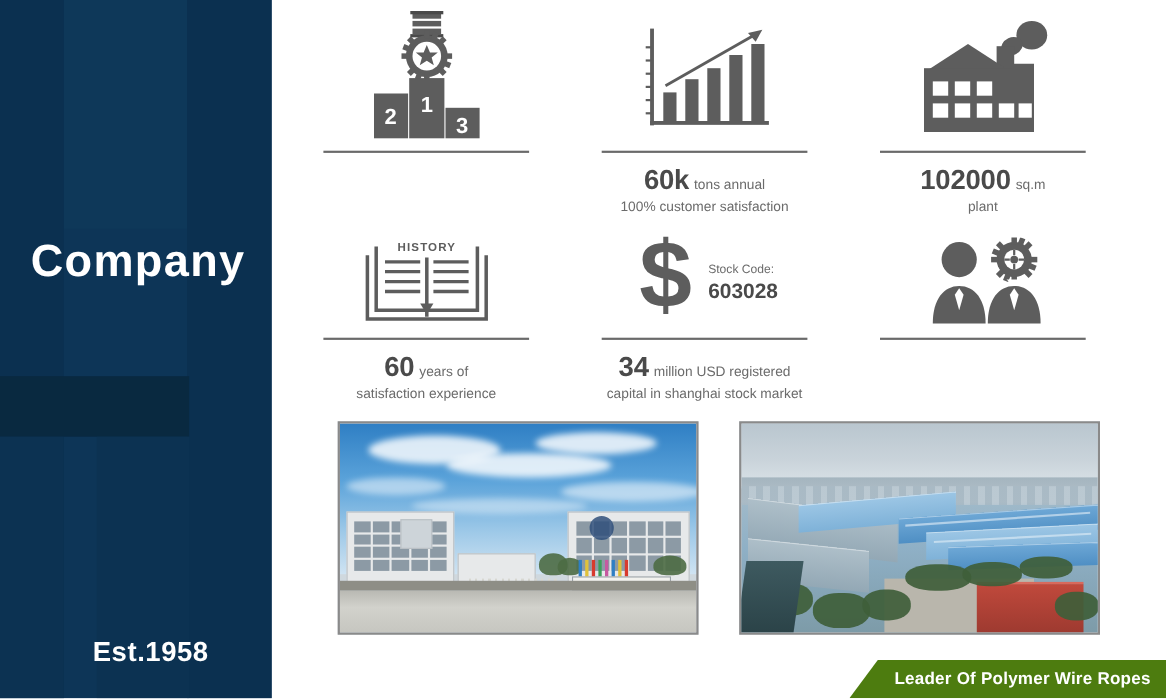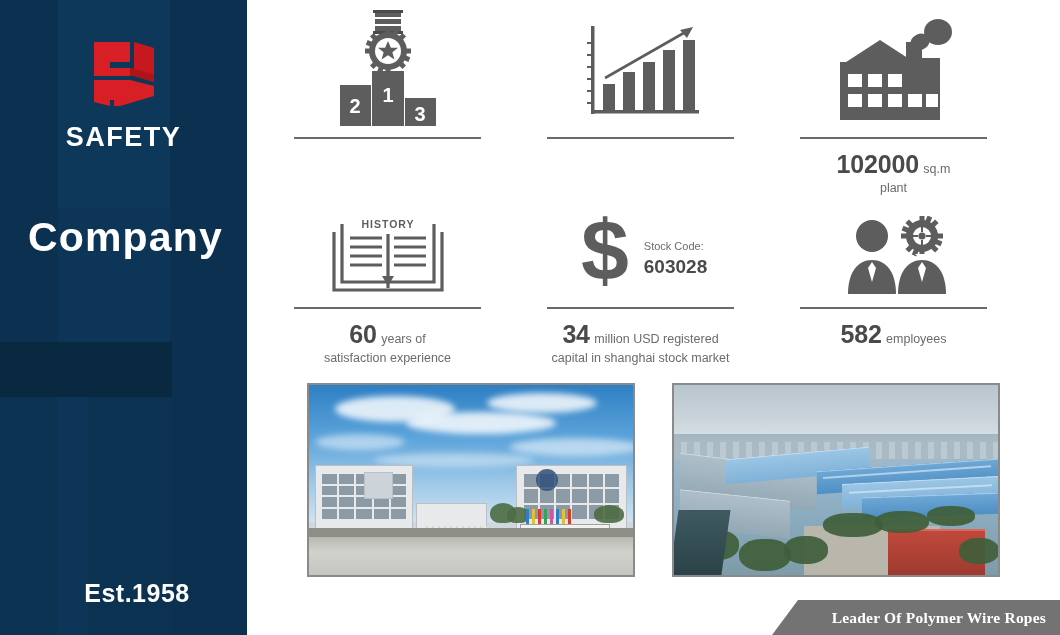--- a/index.html
+++ b/index.html
@@ -269,27 +269,26 @@
     position: absolute; right: 4%; bottom: 0; width: 30%; height: 24%;
     background: linear-gradient(#c0493c, #9e3a30);
     border-top: 2px solid #d8695c;
   }
 
   
   .banner {
     position: absolute;
     right: 0; bottom: 0;
     width: 288px; height: 35px;
-    background: #737373;
+    background: #4d7c0f;
     clip-path: polygon(26px 0, 100% 0, 100% 100%, 0 100%);
     display: flex;
     align-items: center;
     justify-content: flex-end;
     padding-right: 14px;
-    font-family: Liberation Serif, serif;
   }
   .banner span {
     color: #ffffff;
     font-size: 15.5px;
     font-weight: bold;
     letter-spacing: 0.2px;
   }
 </style>
 </head>
 <body>
@@ -297,33 +296,20 @@
 <div class="page">
 
   <div class="left-panel">
     <div class="lp-shape s6"></div>
     <div class="lp-shape s1"></div>
     <div class="lp-shape s2"></div>
     <div class="lp-shape s3"></div>
     <div class="lp-shape s4"></div>
     <div class="lp-shape s5"></div>
 
-    <div class="logo-wrap">
-      <div class="logo-mark">
-        <svg width="68" height="72" viewBox="0 0 68 72" aria-hidden="true">
-          <polygon points="4,6 40,6 40,26 20,26 20,32 40,32 40,40 4,40" fill="#d81f26"></polygon>
-          <polygon points="44,6 64,12 64,46 44,40" fill="#c7181f"></polygon>
-          <polygon points="4,44 40,44 40,64 20,64 20,70 4,66" fill="#d81f26"></polygon>
-          <polygon points="24,44 40,44 40,64 24,64" fill="#c7181f" opacity="0"></polygon>
-          <polygon points="40,32 64,38 64,46 44,40 40,40" fill="#b01419"></polygon>
-          <polygon points="24,64 40,64 40,44 64,50 64,60 30,70 24,70" fill="#d81f26"></polygon>
-        </svg>
-      </div>
-      <div class="logo-word">SAFETY</div>
-    </div>
 
     <div class="lp-title">Company</div>
     <div class="lp-est">Est.1958</div>
   </div>
 
   <div class="content">
 
     <div class="stats-grid">
 
       <div class="stat-row row1">
@@ -389,20 +375,27 @@
                 <rect x="82" y="28" width="12" height="60"></rect>
                 <rect x="102" y="18" width="12" height="70"></rect>
               </g>
               <g stroke="#5d5d5d" stroke-width="2.6" fill="none">
                 <line x1="24" y1="56" x2="108" y2="8"></line>
               </g>
               <polygon points="112,5 99,8 106,16" fill="#5d5d5d"></polygon>
             </svg>
           </div>
           <div class="stat-rule"></div>
+          <div class="stat-text">
+            <div class="stat-line1">
+              <span class="stat-big">60k</span>
+              <span class="stat-small">tons annual</span>
+            </div>
+            <div class="stat-line2">100% customer satisfaction</div>
+          </div>
         </div>
 
         <div class="stat-cell">
           <div class="stat-icon">
             <svg width="132" height="112" viewBox="0 0 132 112" aria-hidden="true">
 
               <ellipse cx="110" cy="18" rx="14" ry="13" fill="#5d5d5d"></ellipse>
               <ellipse cx="92" cy="28" rx="10" ry="8" fill="#5d5d5d" transform="rotate(-25 92 28)"></ellipse>
 
               <rect x="78" y="28" width="16" height="34" fill="#5d5d5d"></rect>
@@ -529,27 +522,20 @@
                   <line x1="-9" y1="0" x2="-4" y2="0"></line>
                   <line x1="4" y1="0" x2="9" y2="0"></line>
                 </g>
               </g>
               <path d="M66,78 C66,56 76,44 90,44 C104,44 114,56 114,78 Z" fill="#5d5d5d"></path>
               <polygon points="90,44 83,38 97,38" fill="#ffffff"></polygon>
               <polygon points="90,46 86,52 90,66 94,52" fill="#ffffff"></polygon>
             </svg>
           </div>
           <div class="stat-rule"></div>
-          <div class="stat-text">
-            <div class="stat-line1">
-              <span class="stat-big">582</span>
-              <span class="stat-small">employees</span>
-            </div>
-            <div class="stat-line2"></div>
-          </div>
         </div>
 
       </div>
     </div>
 
     <div class="photos">
 
       <div class="photo-frame">
         <div class="photo-inner">
           <div class="p1-sky"></div>

